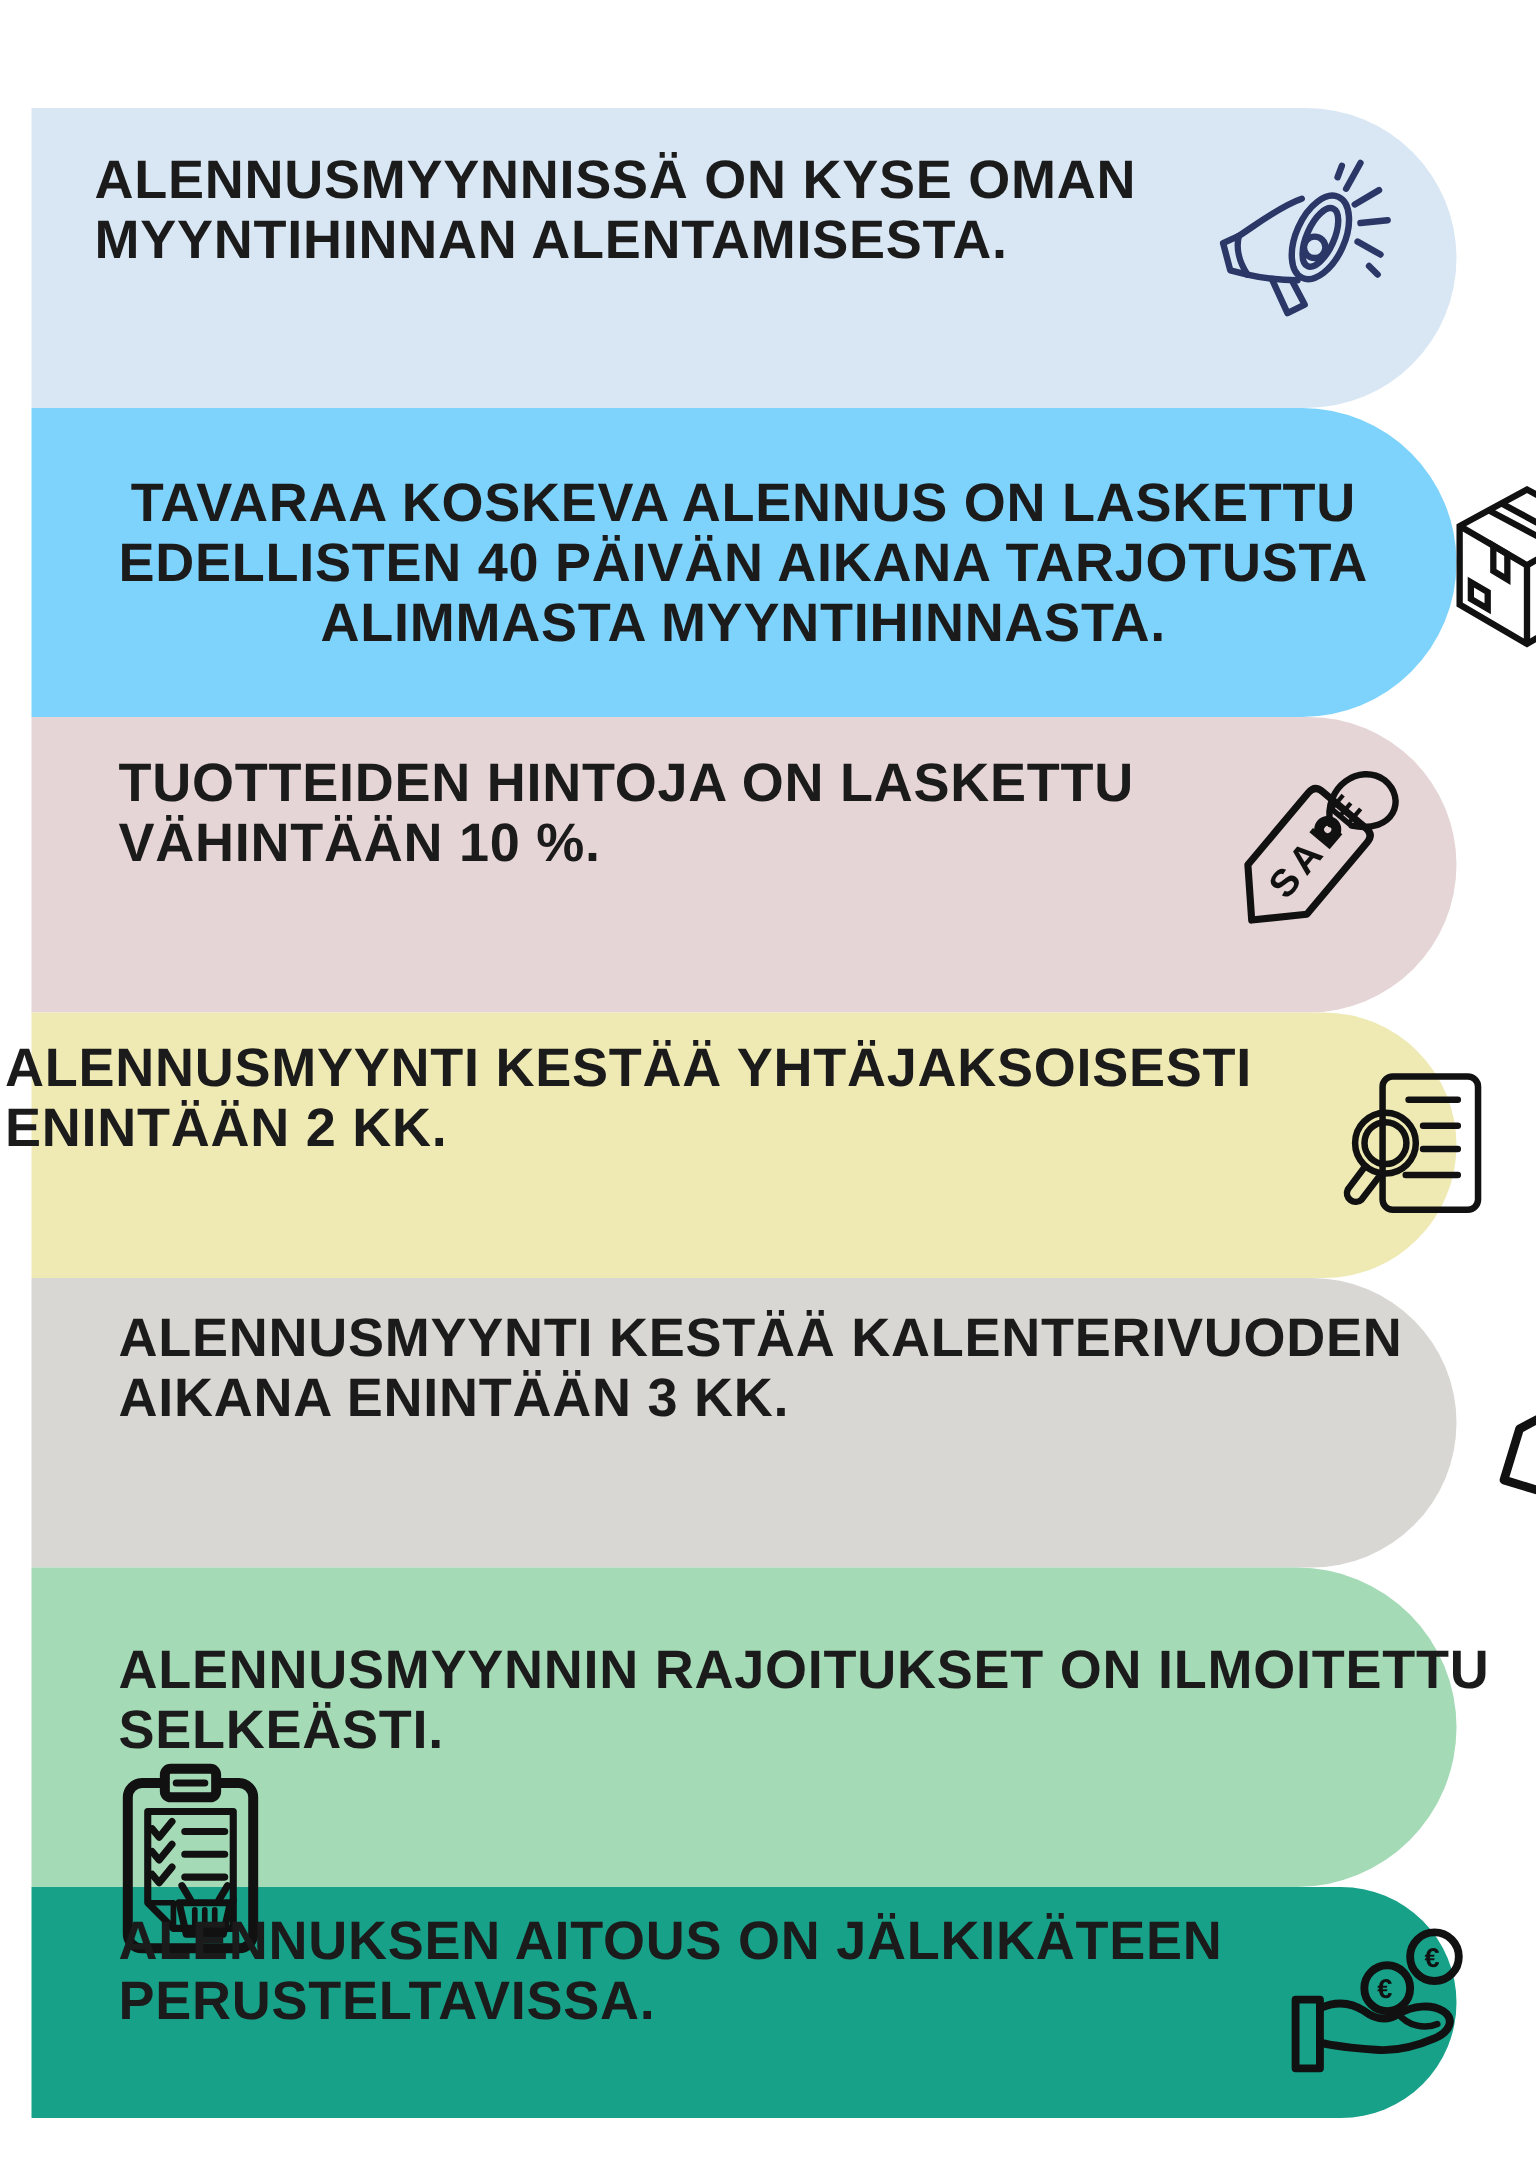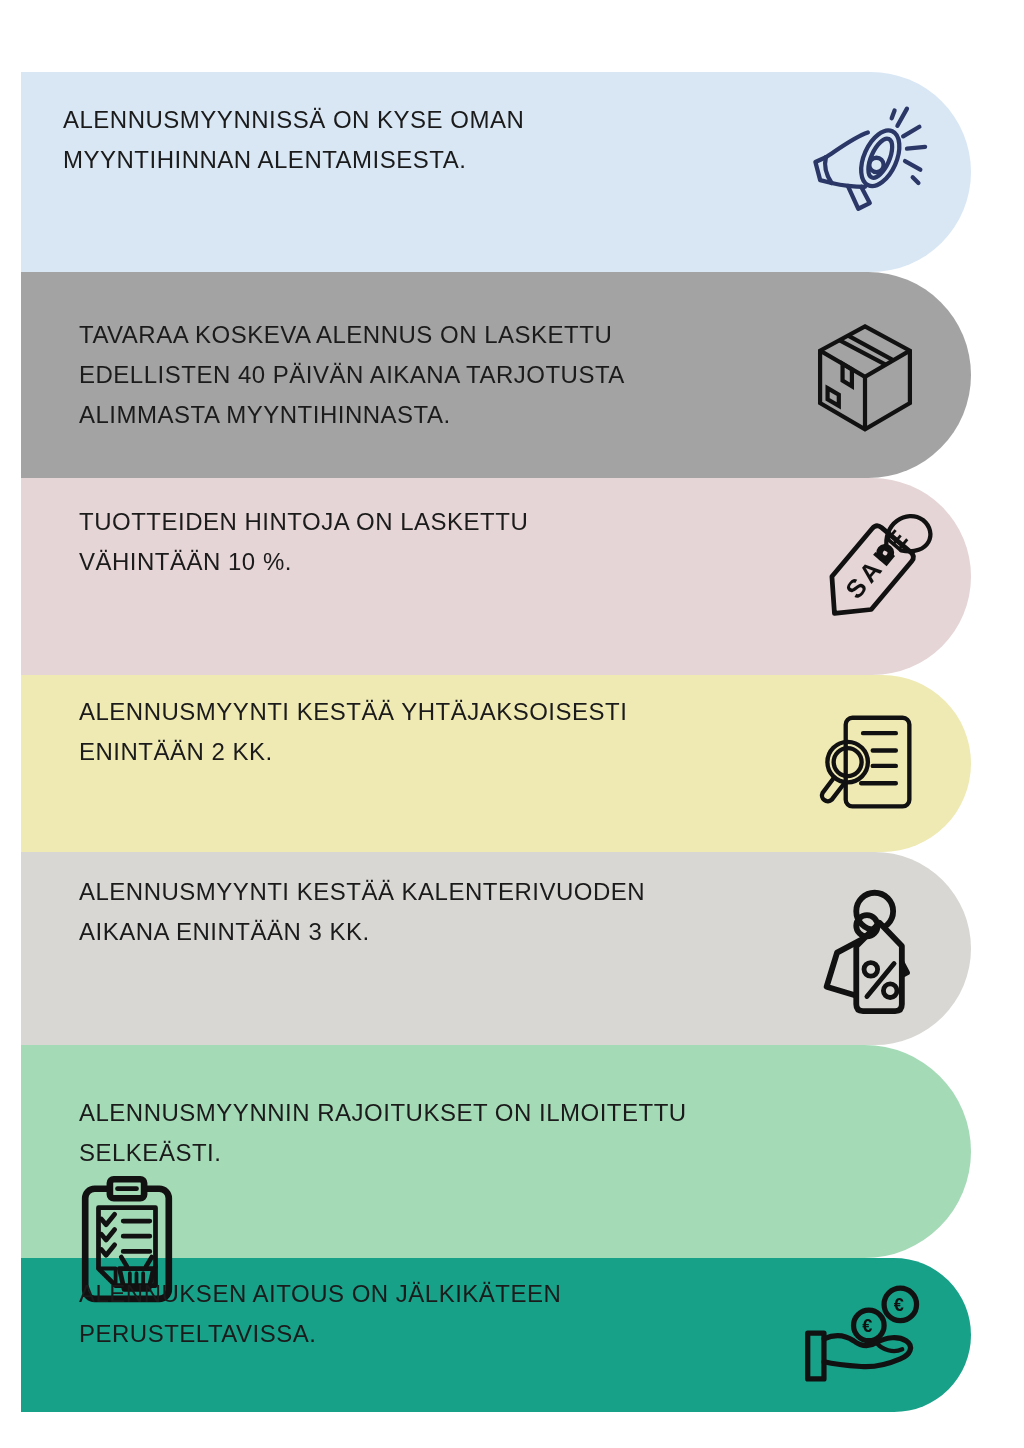--- a/index.html
+++ b/index.html
@@ -15,22 +15,22 @@
     width:950px;
     border-radius:0 999px 999px 0;
     display:flex;
     box-sizing:border-box;
   }
   .band .text{
     flex:1;
     padding-left:58px;
     box-sizing:border-box;
     color:#1b1b1b;
-    font-weight:normal;
-    font-size:24px;
+    font-weight:bold;
+    font-size:36px;
     line-height:40px;
     letter-spacing:0.5px;
   }
   .band .line{white-space:nowrap;}
   .iconbox{
     width:212px;flex:none;
     display:flex;align-items:center;justify-content:center;
   }
   .b1{height:200px;}
   .b1 .text{padding-top:28px;padding-left:42px;}
@@ -76,21 +76,21 @@
             <path d="M110 37 L127 27"></path>
             <path d="M114 50 L133 48"></path>
             <path d="M112 63 L128 72"></path>
             <path d="M98 18 L101 10"></path>
             <path d="M120 80 L126 86"></path>
           </g>
         </svg>
       </div>
     </section>
 
-    <section class="band b2" style="background: #a3a3a3;">
+    <section class="band b2" style="background: #7dd3fc; text-align: center;">
       <div class="text">
         <div class="line">TAVARAA KOSKEVA ALENNUS ON LASKETTU</div>
         <div class="line">EDELLISTEN 40 PÄIVÄN AIKANA TARJOTUSTA</div>
         <div class="line">ALIMMASTA MYYNTIHINNASTA.</div>
       </div>
       <div class="iconbox">
         <svg width="116" height="116" viewBox="0 0 124 124">
           <g fill="none" stroke-width="4.5" stroke-linejoin="miter" stroke="#111111">
             <path d="M62 10 L110 36 L110 92 L62 120 L14 92 L14 36 Z"></path>
             <path d="M14 36 L62 64 L110 36"></path>

